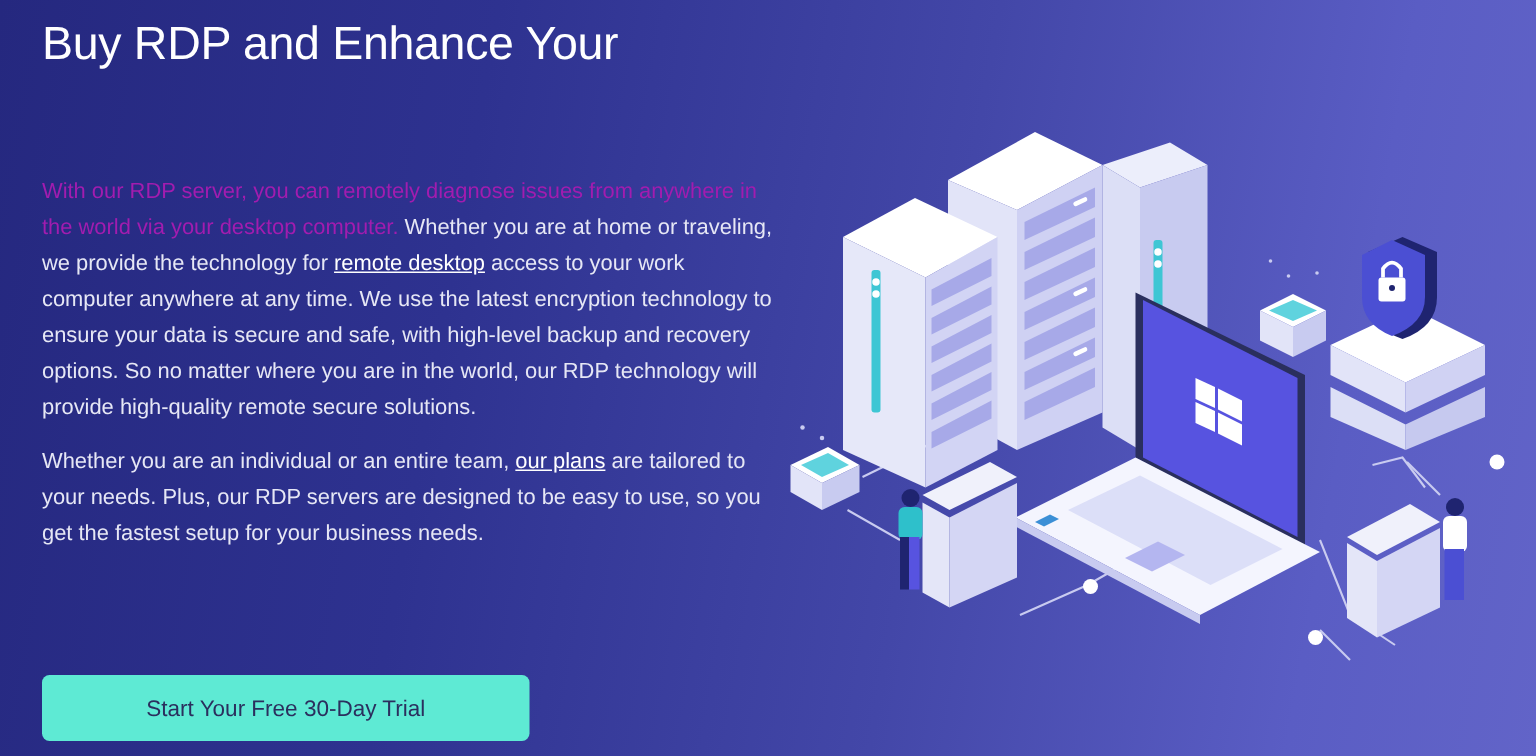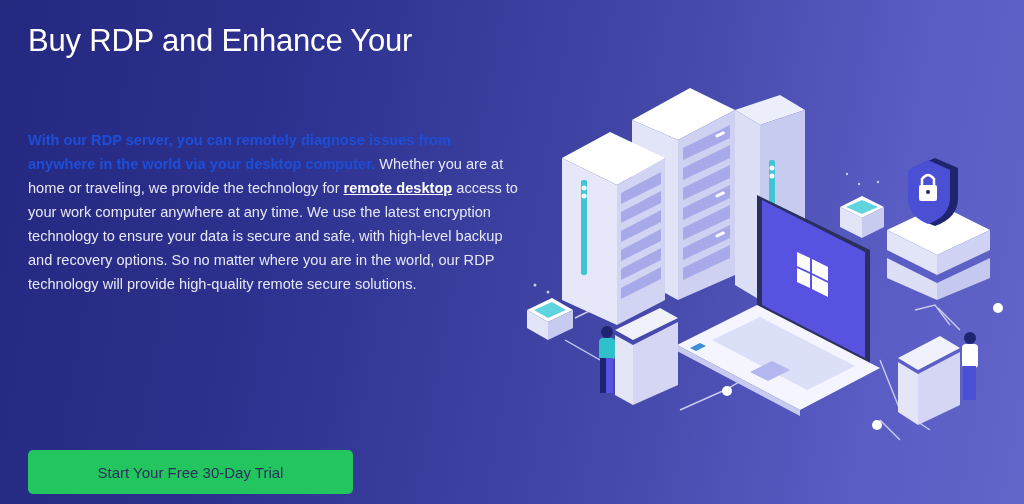--- a/index.html
+++ b/index.html
@@ -3,51 +3,52 @@
 <meta charset="utf-8">
 <style>
   html, body { margin: 0; padding: 0; }
   body {
     width: 1024px; height: 504px; overflow: hidden;
     background: linear-gradient(100deg, #25287f 0%, #2e3290 30%, #4347a8 60%, #5a5dc4 85%, #6264c8 100%);
     font-family: "Liberation Sans", "DejaVu Sans", sans-serif;
     position: relative;
   }
   .hero-text {
-    position: absolute; left: 28px; top: 20px; width: 490px;
+    position: absolute; left: 28px; top: 8px; width: 490px;
     color: #ffffff;
   }
   .hero-title {
     font-size: 31px; line-height: 41px; font-weight: 400; margin: 0;
     letter-spacing: -0.2px;
   }
   .para {
     margin: 0; font-size: 14.6px; line-height: 24px; color: #e6e7f5;
   }
   .para.p1 { margin-top: 26px; }
   .para.p2 { margin-top: 12px; }
-  .para b { color: #1d4ed8; font-weight: 700; }
-  .para a { color: #ffffff; font-weight: 700; text-decoration: underline; text-align: right; }
+  .para b { color: #a21caf; font-weight: 400; }
+  .para a { color: #ffffff; font-weight: 400; text-decoration: underline; text-align: right; }
   .cta {
     position: absolute; left: 28px; top: 450px; width: 325px; height: 44px;
-    background: #22c55e; border-radius: 5px; border: none;
+    background: #5eead4; border-radius: 5px; border: none;
     color: #2b2f5e; font-size: 15px; font-family: "Liberation Sans", sans-serif;
     display: flex; align-items: center; justify-content: center; cursor: pointer;
   }
   .illustration { position: absolute; left: 520px; top: 60px; width: 504px; height: 420px; }
 </style>
 </head>
 <body>
 
 <div class="hero-text">
   <h1 class="hero-title">
     <span>Buy RDP and Enhance Your</span><br>
     <br>
   </h1>
   <p class="para p1"><b>With our RDP server, you can remotely diagnose issues from anywhere in the world via your desktop computer.</b><span> Whether you are at home or traveling, we provide the technology for </span><a href="#">remote desktop</a><span> access to your work computer anywhere at any time. We use the latest encryption technology to ensure your data is secure and safe, with high-level backup and recovery options. So no matter where you are in the world, our RDP technology will provide high-quality remote secure solutions.</span></p>
+  <p class="para p2"><span>Whether you are an individual or an entire team, </span><a href="#">our plans</a><span> are tailored to your needs. Plus, our RDP servers are designed to be easy to use, so you get the fastest setup for your business needs.</span></p>
 </div>
 
 <button class="cta">Start Your Free 30-Day Trial</button>
 
 <svg class="illustration" viewBox="520 60 504 420" xmlns="http://www.w3.org/2000/svg">
 
   <g stroke="#c9cbf0" stroke-width="1.4" fill="none">
     <polyline points="575,318 620,296"></polyline>
     <polyline points="565,340 600,360"></polyline>
     <polyline points="680,410 725,390 760,370"></polyline>

